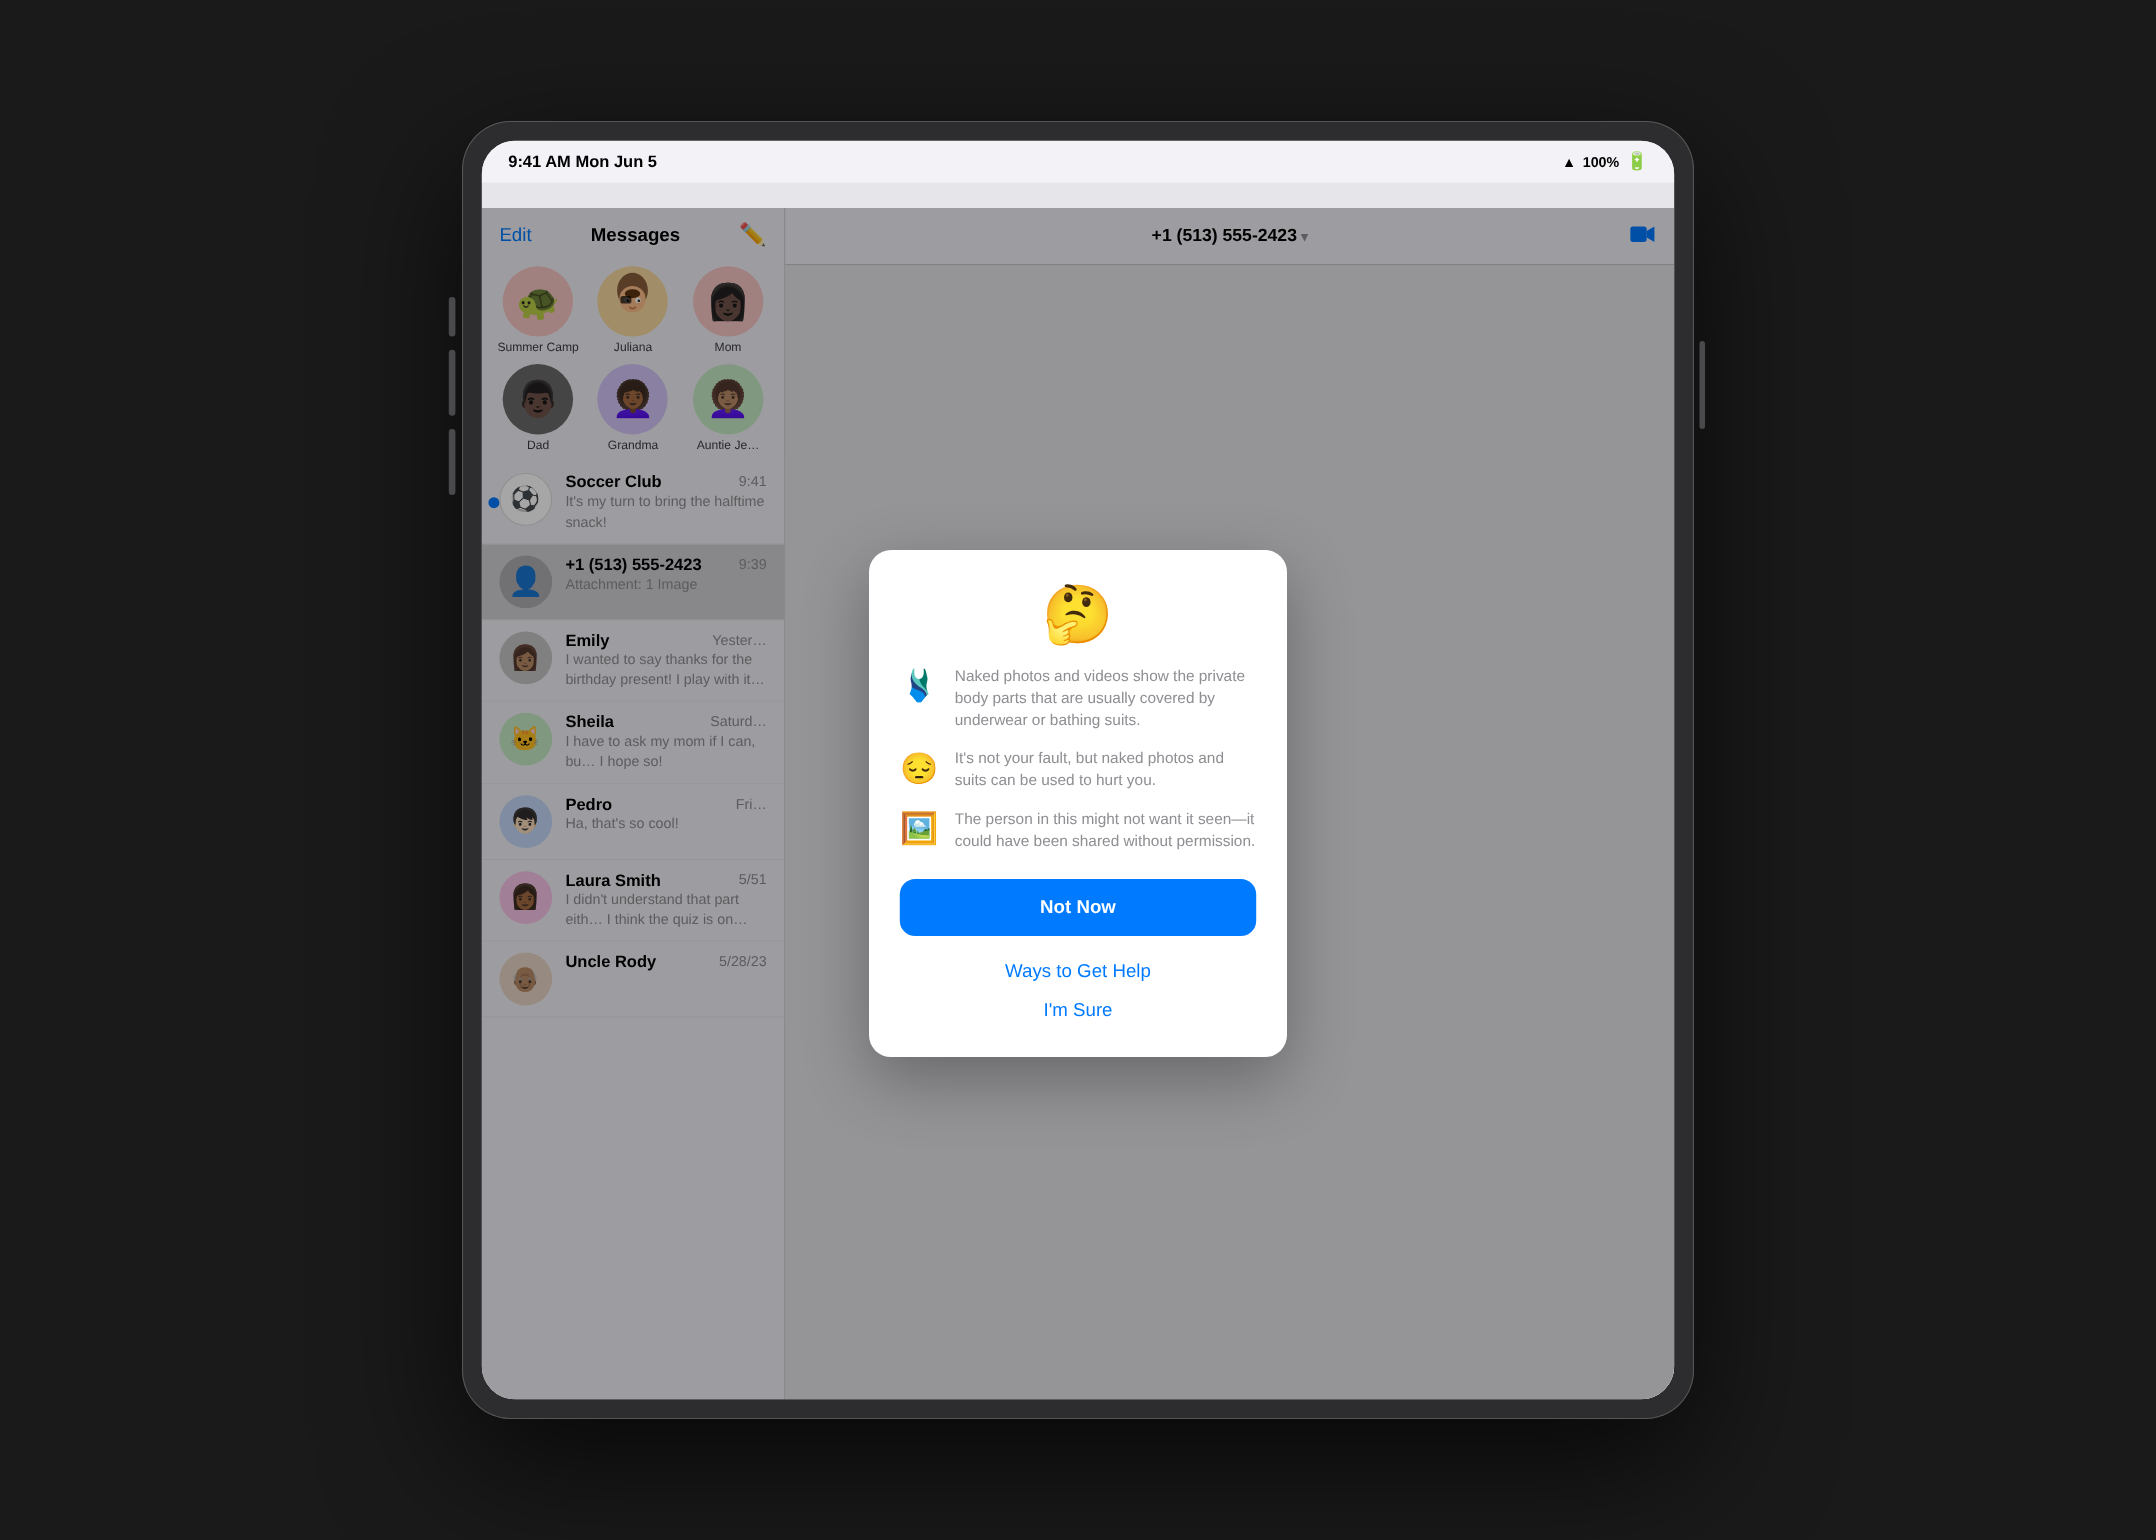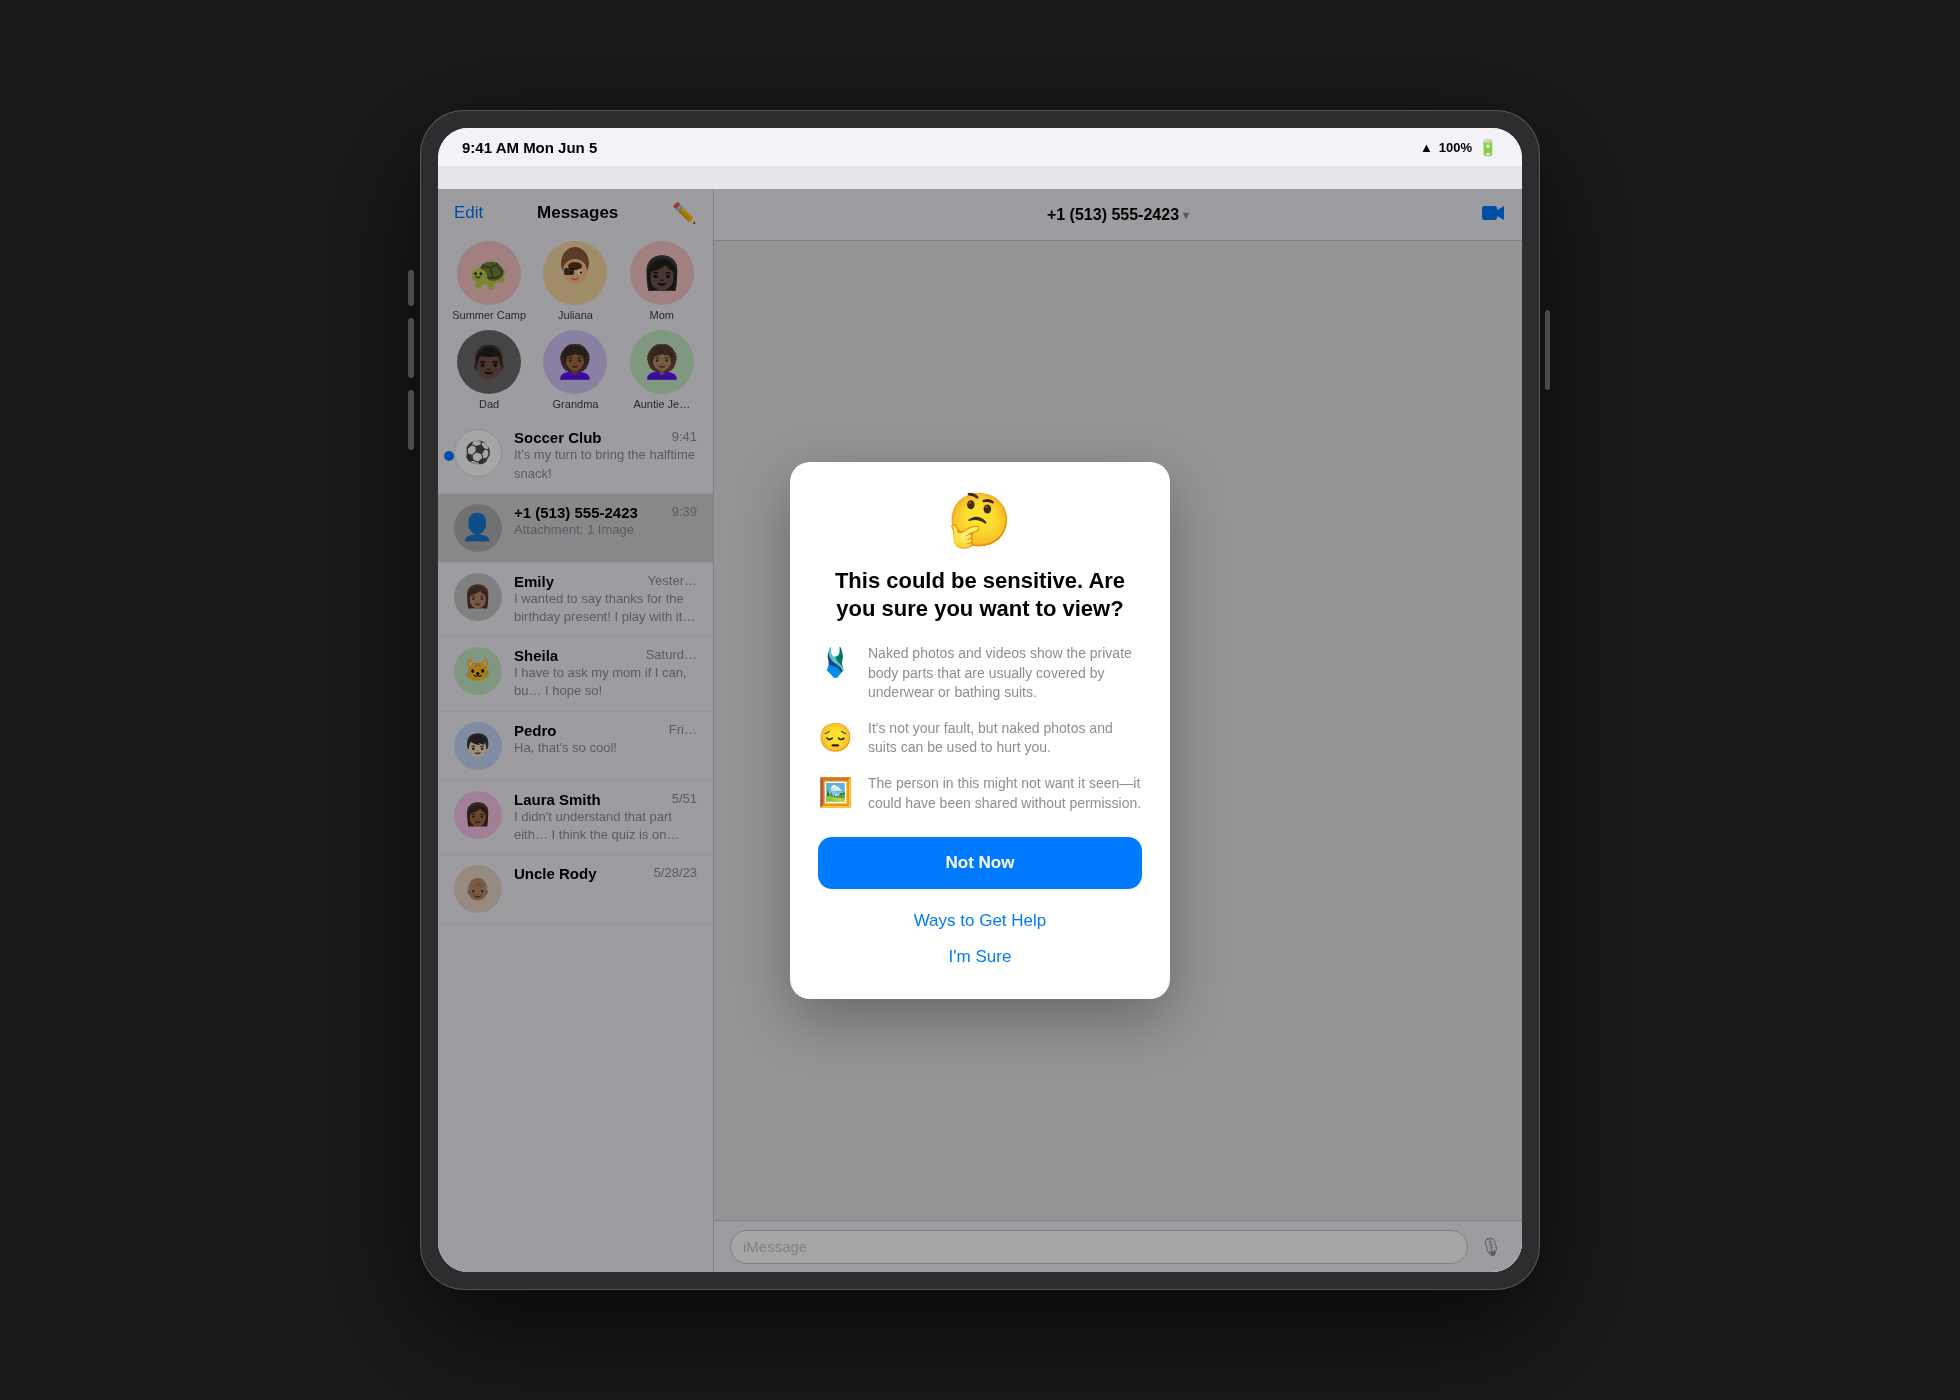--- a/index.html
+++ b/index.html
@@ -547,32 +547,25 @@
             <span style="font-size:12px; color:#8e8e93;">▾</span>
           </div>
           <div class="detail-video-btn">
             <svg width="24" height="18" viewBox="0 0 24 18" fill="none">
               <rect x="0" y="2" width="15" height="14" rx="2.5" fill="#007aff"></rect>
               <path d="M15 6l7-4v14l-7-4V6z" fill="#007aff"></path>
             </svg>
           </div>
         </div>
         <div class="detail-body"></div>
-        <div class="detail-input-area">
-          <div class="imessage-input">
-            <span style="color:#c7c7cc;">iMessage</span>
-          </div>
-          <div class="mic-btn">🎙</div>
-        </div>
       </div>
 
       <div class="overlay-backdrop">
         <div class="sensitive-dialog">
           <div class="dialog-emoji">🤔</div>
-          <div class="dialog-title">This could be sensitive. Are you sure you want to view?</div>
 
           <div class="dialog-items">
 
             <div class="dialog-item">
               <div class="dialog-item-icon">🩱</div>
               <div class="dialog-item-text">Naked photos and videos show the private body parts that are usually covered by underwear or bathing suits.</div>
             </div>
 
             <div class="dialog-item">
               <div class="dialog-item-icon">😔</div>

